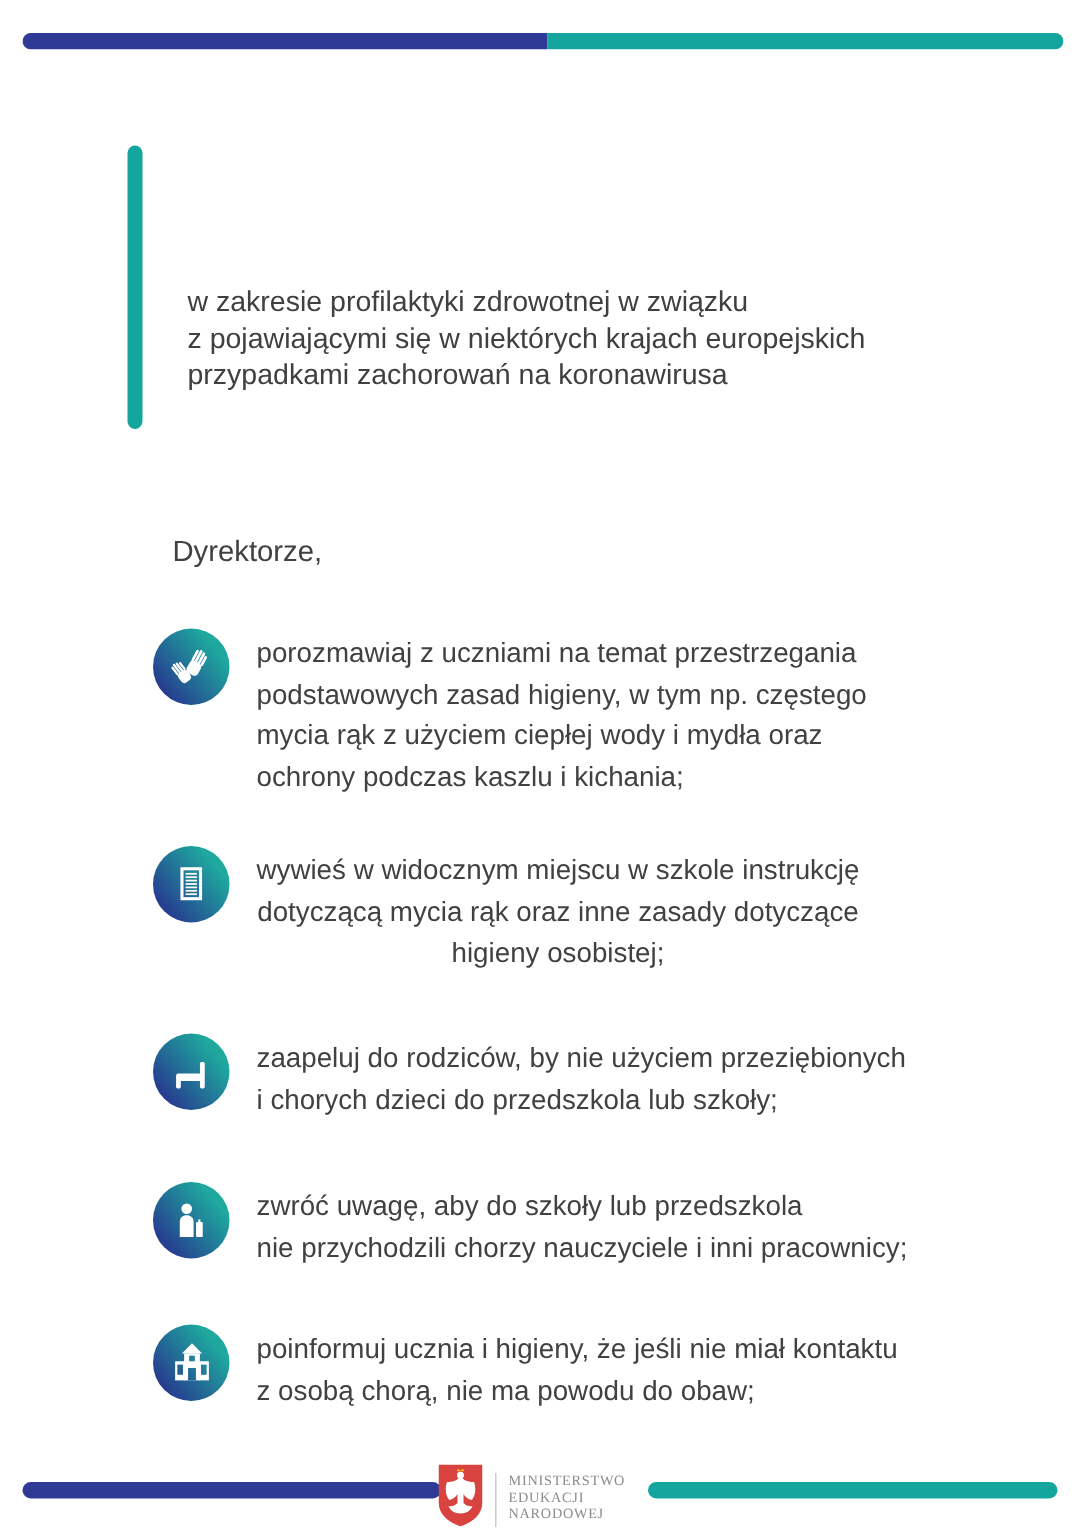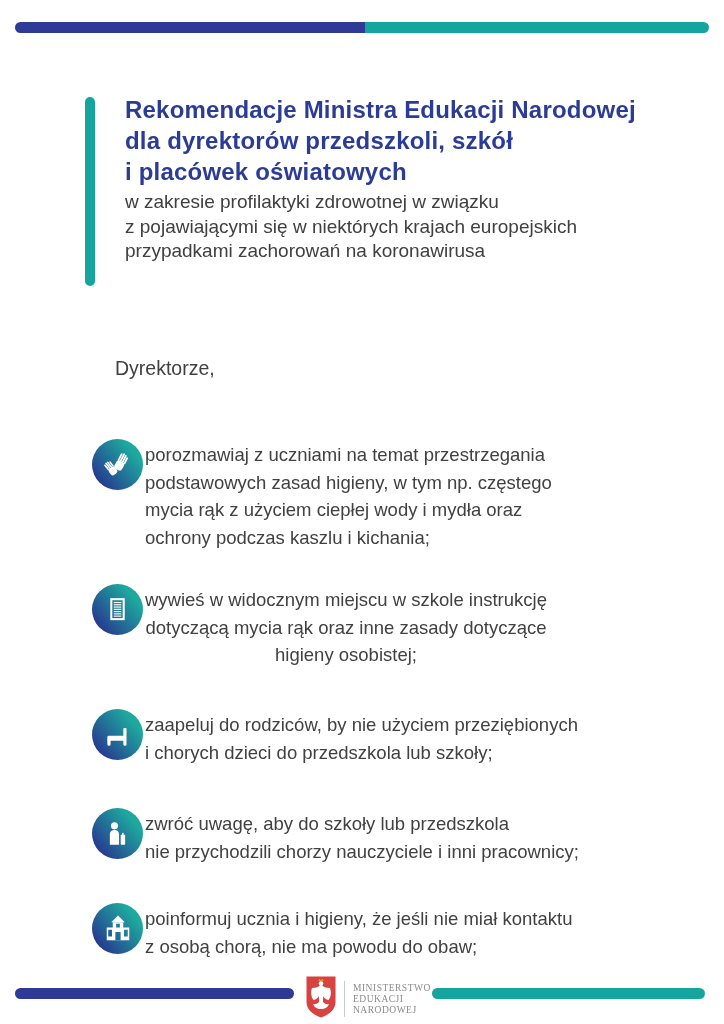--- a/index.html
+++ b/index.html
@@ -39,24 +39,23 @@
     font-size: 19px; font-weight: 400; line-height: 24.5px;
     color: #404041;
   }
   .salutation {
     position: absolute; left: 103px; top: 345px; margin: 12px;
     font-size: 19.5px; color: #414042;
   }
 
   
   .item {
-    position: absolute; left: 92px;
-    display: flex; align-items: flex-start; gap: 2px;
+    position: absolute; left: 102px;
+    display: flex; align-items: flex-start; gap: 18px;
     width: 560px;
-    margin-top: 20px;
   }
   .item-1 { top: 419px; }
   .item-2 { top: 564px; text-align: center; }
   .item-3 { top: 689px; }
   .item-4 { top: 788px; }
   .item-5 { top: 883px; }
   .icon-circle {
     flex: 0 0 51px; width: 51px; height: 51px;
     border-radius: 50%;
     background: linear-gradient(50deg, #27368f 12%, #1ea89e 78%);
@@ -67,21 +66,21 @@
     font-size: 18.5px; line-height: 27.5px; color: #414042;
   }
 
   
   .footer-bar {
     position: absolute; top: 988px; height: 11px; border-radius: 6px;
   }
   .footer-bar.navy { left: 15px;  width: 279px; background: #2e3a96; }
   .footer-bar.teal { left: 432px; width: 273px; background: #14a69e; }
   .ministry {
-    position: absolute; left: 306px; top: 976px;
+    position: absolute; left: 292px; top: 976px;
     display: flex; align-items: center; gap: 8px;
   }
   .logo-divider { width: 1px; height: 36px; background: #cccccc; }
   .ministry-name {
     margin: 0;
     font-family: "Liberation Serif", "DejaVu Serif", serif;
     font-size: 9.5px; line-height: 11px; letter-spacing: 0.5px;
     color: #8b8b8b;
   }
 </style>
@@ -89,23 +88,20 @@
 <body>
 
 <div class="page">
 
   <div class="top-bar">
     <div class="seg-navy"></div>
     <div class="seg-teal"></div>
   </div>
 
   <div class="accent-bar"></div>
-  <h1 class="title multiline">Rekomendacje Ministra Edukacji Narodowej
-dla dyrektorów przedszkoli, szkół
-i placówek oświatowych</h1>
   <p class="subtitle multiline">w zakresie profilaktyki zdrowotnej w związku
 z pojawiającymi się w niektórych krajach europejskich
 przypadkami zachorowań na koronawirusa</p>
 
   <p class="salutation">Dyrektorze,</p>
 
   <div>
 
     <div class="item item-1">
       <span class="icon-circle">

